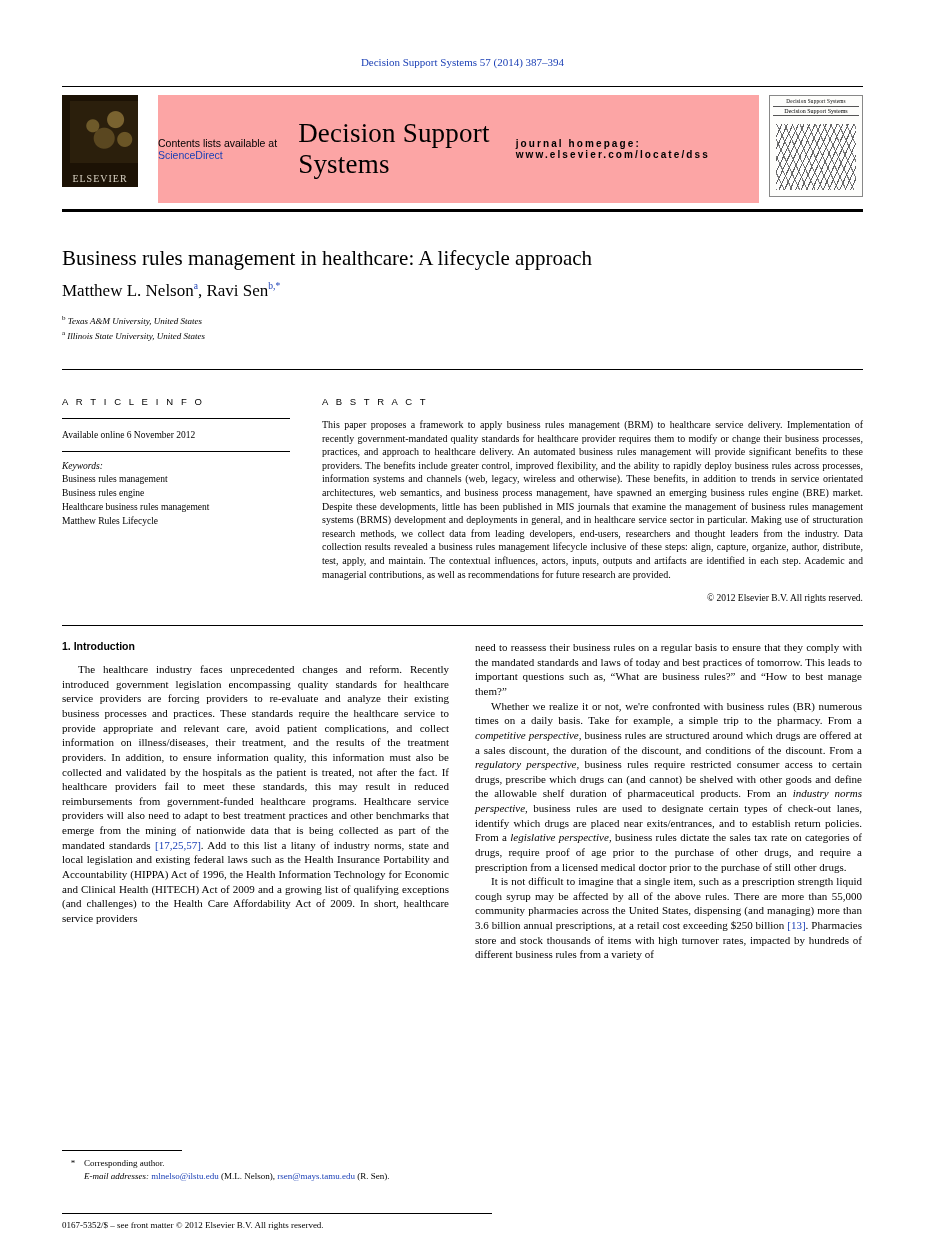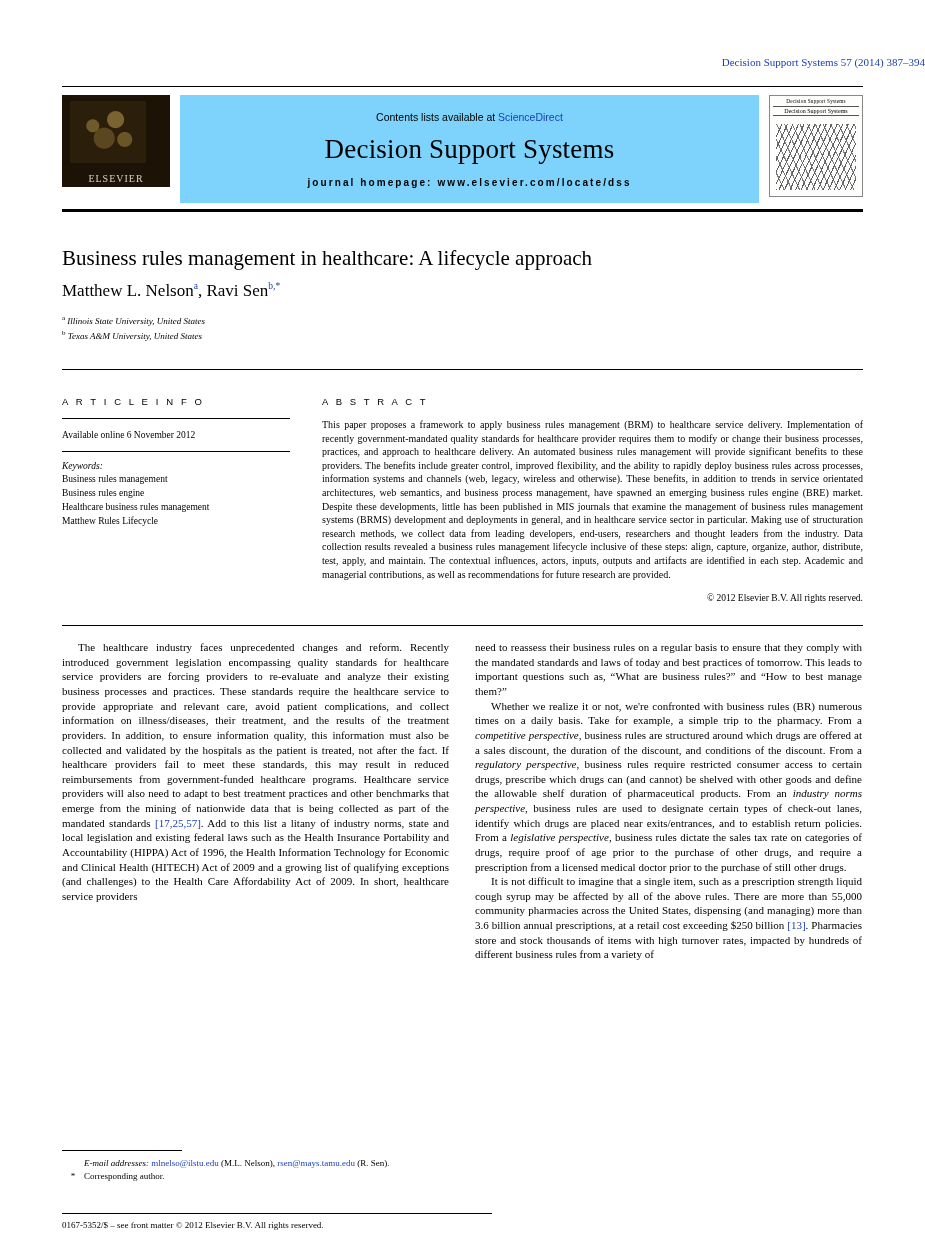--- a/index.html
+++ b/index.html
@@ -16,21 +16,21 @@
     overflow: hidden;
   }
   .page {
     position: relative;
     width: 925px;
     height: 1234px;
     padding: 0;
     box-sizing: border-box;
   }
   .journal-ref {
-    text-align: right;
+    text-align: center;
     font-family: "Liberation Serif", serif;
     font-size: 11px;
     color: #1a3fb5;
     margin-top: 56px;
   }
   
   .masthead {
     margin: 18px 62px 0 62px;
     border-top: 1px solid #000;
     padding-top: 8px;
@@ -38,22 +38,21 @@
     align-items: stretch;
     height: 108px;
   }
   .elsevier-logo {
     width: 76px;
     height: 92px;
     background: #1c1205;
     position: relative;
     overflow: hidden;
     flex: 0 0 auto;
-    margin-right: 10px;
-    padding-left: 32px;
+    margin-right: 20px;
   }
   .elsevier-logo .tree {
     position: absolute;
     left: 8px; top: 6px;
     width: 76px; height: 62px;
     background:
       radial-gradient(circle at 30% 40%, #6e5a2a 0 6px, transparent 7px),
       radial-gradient(circle at 60% 30%, #7a6330 0 8px, transparent 9px),
       radial-gradient(circle at 45% 60%, #5a4720 0 10px, transparent 11px),
       radial-gradient(circle at 72% 62%, #6a5526 0 7px, transparent 8px),
@@ -64,23 +63,22 @@
     bottom: 3px;
     left: 0; right: 0;
     text-align: center;
     color: #d8d2c4;
     font-family: "Liberation Serif", serif;
     font-size: 10px;
     letter-spacing: 1px;
   }
   .masthead-center {
     flex: 1 1 auto;
-    background: #7dd3fc;
+    background: #fca5a5;
     display: flex;
-    flex-direction: column;
     justify-content: center;
     align-items: center;
     padding: 4px 0;
   }
   .contents-line {
     font-family: "Liberation Sans", sans-serif;
     font-size: 10.5px;
     color: #000;
   }
   .contents-line a {
@@ -320,22 +318,22 @@
     </div>
   </div>
   <div class="masthead-rule"></div>
 
   <div class="title-block">
     <h1 class="paper-title">Business rules management in healthcare: A lifecycle approach</h1>
     <div class="authors">
       <span>Matthew L. Nelson</span><sup>a</sup><span>, </span><span>Ravi Sen</span><sup>b,*</sup>
     </div>
     <div class="affiliations">
+      <div><sup>b</sup> <span>Texas A&amp;M University, United States</span></div>
       <div><sup>a</sup> <span>Illinois State University, United States</span></div>
-      <div><sup>b</sup> <span>Texas A&amp;M University, United States</span></div>
     </div>
   </div>
 
   <div class="info-abstract">
     <div class="col-info">
       <div class="sec-head">A R T I C L E   I N F O</div>
       <div class="info-rule"></div>
       <div class="info-text">Available online 6 November 2012</div>
       <div class="info-rule"></div>
       <div class="kw-head">Keywords:</div>
@@ -348,37 +346,38 @@
       <div class="sec-head">A B S T R A C T</div>
       <div class="abstract-text">This paper proposes a framework to apply business rules management (BRM) to healthcare service delivery. Implementation of recently government-mandated quality standards for healthcare provider requires them to modify or change their business processes, practices, and approach to healthcare delivery. An automated business rules management will provide significant benefits to these providers. The benefits include greater control, improved flexibility, and the ability to rapidly deploy business rules across processes, information systems and channels (web, legacy, wireless and otherwise). These benefits, in addition to trends in service orientated architectures, web semantics, and business process management, have spawned an emerging business rules engine (BRE) market. Despite these developments, little has been published in MIS journals that examine the management of business rules management systems (BRMS) development and deployments in general, and in healthcare service sector in particular. Making use of structuration research methods, we collect data from leading developers, end-users, researchers and thought leaders from the industry. Data collection results revealed a business rules management lifecycle inclusive of these steps: align, capture, organize, author, distribute, test, apply, and maintain. The contextual influences, actors, inputs, outputs and artifacts are identified in each step. Academic and managerial contributions, as well as recommendations for future research are provided.</div>
       <div class="copyright">© 2012 Elsevier B.V. All rights reserved.</div>
     </div>
   </div>
 
   <div class="body-rule"></div>
 
   <div class="body-cols">
     <div class="bcol">
+      <div class="sec-title">1. Introduction</div>
       <p class="para"><span>The healthcare industry faces unprecedented changes and reform. Recently introduced government legislation encompassing quality standards for healthcare service providers are forcing providers to re-evaluate and analyze their existing business processes and practices. These standards require the healthcare service to provide appropriate and relevant care, avoid patient complications, and collect information on illness/diseases, their treatment, and the results of the treatment providers. In addition, to ensure information quality, this information must also be collected and validated by the hospitals as the patient is treated, not after the fact. If healthcare providers fail to meet these standards, this may result in reduced reimbursements from government-funded healthcare programs. Healthcare service providers will also need to adapt to best treatment practices and other benchmarks that emerge from the mining of nationwide data that is being collected as part of the mandated standards </span><a href="#" class="ref-link">[17,25,57]</a><span>. Add to this list a litany of industry norms, state and local legislation and existing federal laws such as the Health Insurance Portability and Accountability (HIPPA) Act of 1996, the Health Information Technology for Economic and Clinical Health (HITECH) Act of 2009 and a growing list of qualifying exceptions (and challenges) to the Health Care Affordability Act of 2009. In short, healthcare service providers</span></p>
     </div>
     <div class="bcol">
       <p class="para" style="text-indent:0">need to reassess their business rules on a regular basis to ensure that they comply with the mandated standards and laws of today and best practices of tomorrow. This leads to important questions such as, “What are business rules?” and “How to best manage them?”</p>
       <p class="para"><span>Whether we realize it or not, we're confronted with business rules (BR) numerous times on a daily basis. Take for example, a simple trip to the pharmacy. From a </span><span class="ital">competitive perspective</span><span>, business rules are structured around which drugs are offered at a sales discount, the duration of the discount, and conditions of the discount. From a </span><span class="ital">regulatory perspective</span><span>, business rules require restricted consumer access to certain drugs, prescribe which drugs can (and cannot) be shelved with other goods and define the allowable shelf duration of pharmaceutical products. From an </span><span class="ital">industry norms perspective</span><span>, business rules are used to designate certain types of check-out lanes, identify which drugs are placed near exits/entrances, and to establish return policies. From a </span><span class="ital">legislative perspective</span><span>, business rules dictate the sales tax rate on categories of drugs, require proof of age prior to the purchase of other drugs, and require a prescription from a licensed medical doctor prior to the purchase of still other drugs.</span></p>
       <p class="para"><span>It is not difficult to imagine that a single item, such as a prescription strength liquid cough syrup may be affected by all of the above rules. There are more than 55,000 community pharmacies across the United States, dispensing (and managing) more than 3.6 billion annual prescriptions, at a retail cost exceeding $250 billion </span><a href="#" class="ref-link">[13]</a><span>. Pharmacies store and stock thousands of items with high turnover rates, impacted by hundreds of different business rules from a variety of</span></p>
     </div>
   </div>
 
   <div class="footnote-area">
     <div class="fn-rule"></div>
+    <div class="fn-line">
+      <span style="display:inline-block;width:22px;text-align:center">*</span><span>Corresponding author.</span>
+    </div>
     <div class="fn-line" style="padding-left:22px">
       <span class="ital">E-mail addresses:</span>
       <a href="#">mlnelso@ilstu.edu</a><span> (M.L. Nelson), </span><a href="#">rsen@mays.tamu.edu</a><span> (R. Sen).</span>
-    </div>
-    <div class="fn-line">
-      <span style="display:inline-block;width:22px;text-align:center">*</span><span>Corresponding author.</span>
     </div>
   </div>
 
   <div class="footer-block">
     <div class="footer-rule"></div>
     <div class="footer-line">0167-5352/$ – see front matter © 2012 Elsevier B.V. All rights reserved.</div>
     <div class="footer-line"><a href="#">http://dx.doi.org/10.1016/j.dss.2012.10.044</a></div>
   </div>
 
 </div>

